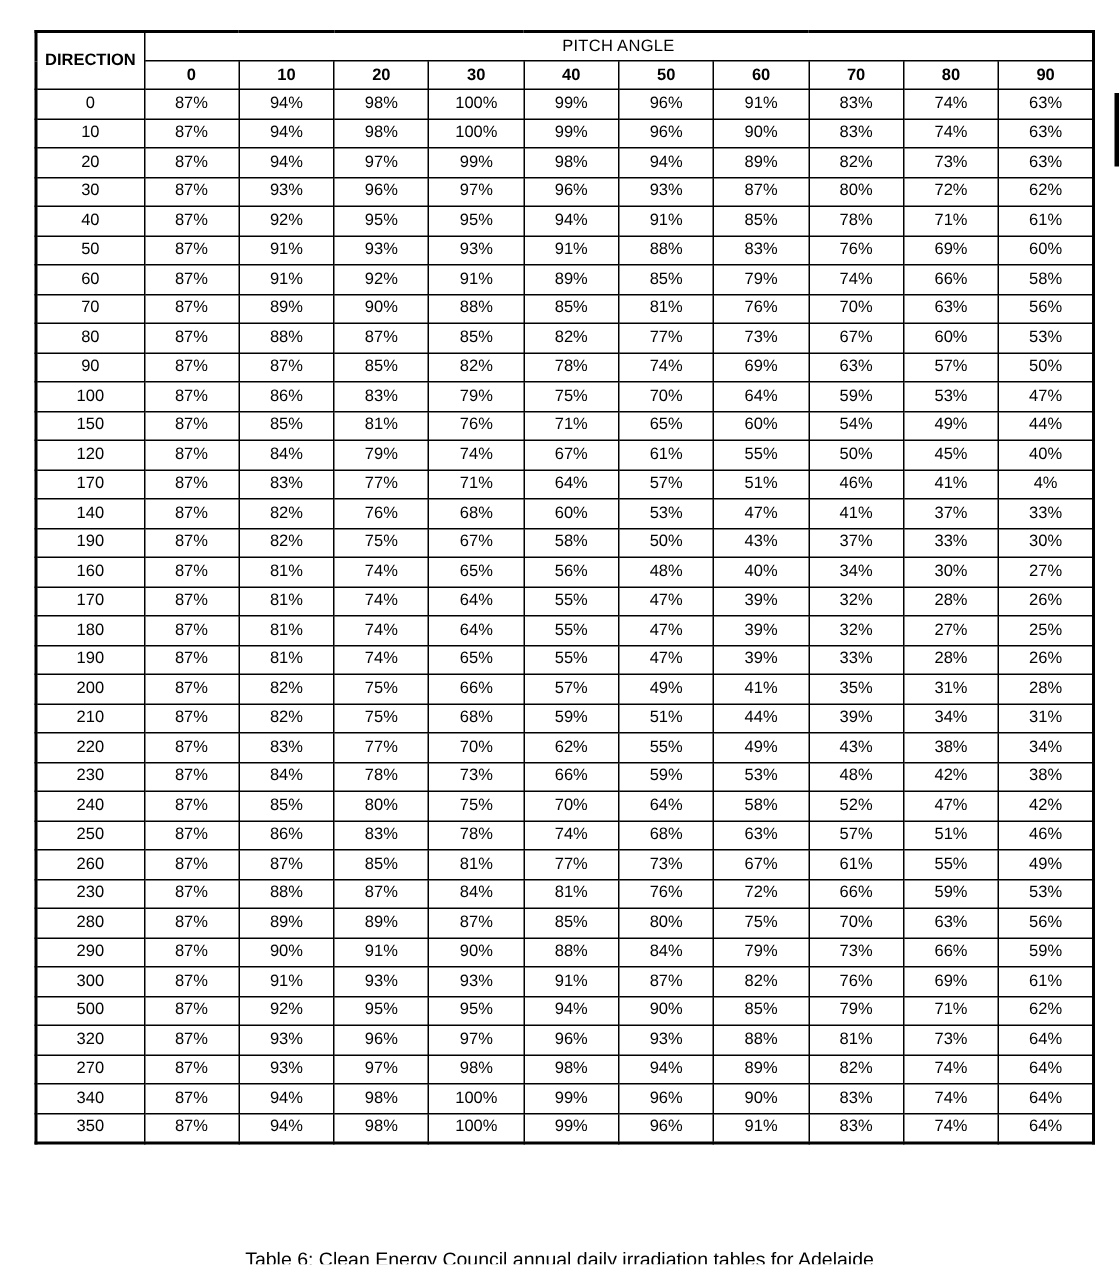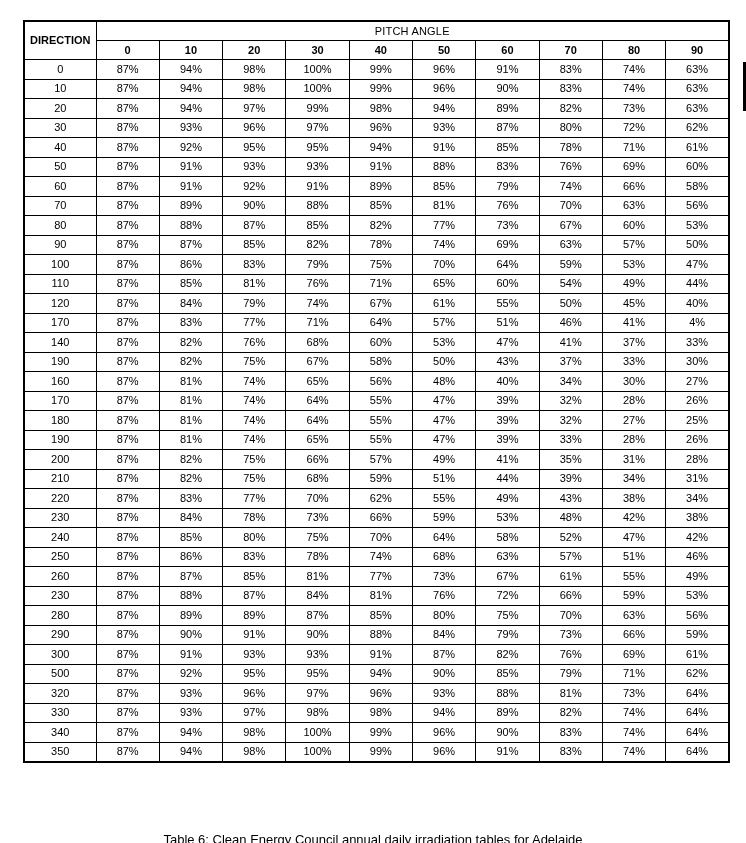--- a/index.html
+++ b/index.html
@@ -240,21 +240,21 @@
           <td>83%</td>
           <td>79%</td>
           <td>75%</td>
           <td>70%</td>
           <td>64%</td>
           <td>59%</td>
           <td>53%</td>
           <td>47%</td>
         </tr>
         <tr>
-          <th class="row-head">110</th>
+          <th class="row-head">150</th>
           <td>87%</td>
           <td>85%</td>
           <td>81%</td>
           <td>76%</td>
           <td>71%</td>
           <td>65%</td>
           <td>60%</td>
           <td>54%</td>
           <td>49%</td>
           <td>44%</td>
@@ -526,21 +526,21 @@
           <td>96%</td>
           <td>97%</td>
           <td>96%</td>
           <td>93%</td>
           <td>88%</td>
           <td>81%</td>
           <td>73%</td>
           <td>64%</td>
         </tr>
         <tr>
-          <th class="row-head">330</th>
+          <th class="row-head">270</th>
           <td>87%</td>
           <td>93%</td>
           <td>97%</td>
           <td>98%</td>
           <td>98%</td>
           <td>94%</td>
           <td>89%</td>
           <td>82%</td>
           <td>74%</td>
           <td>64%</td>

